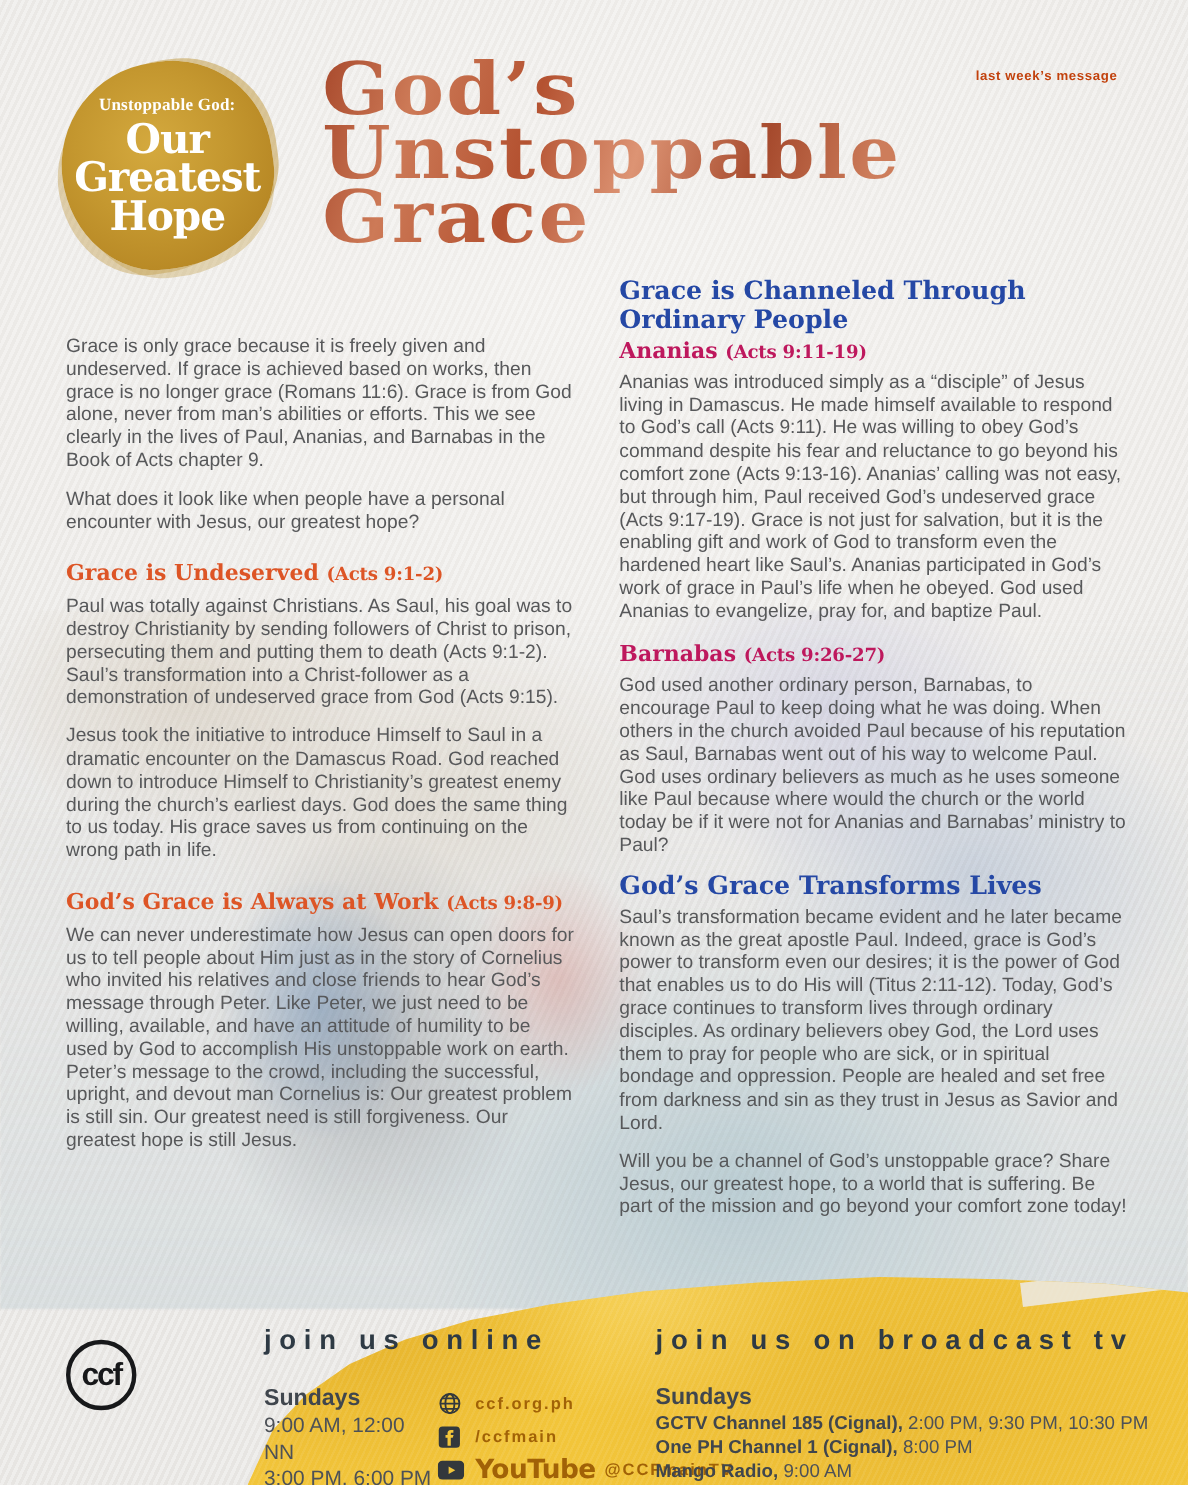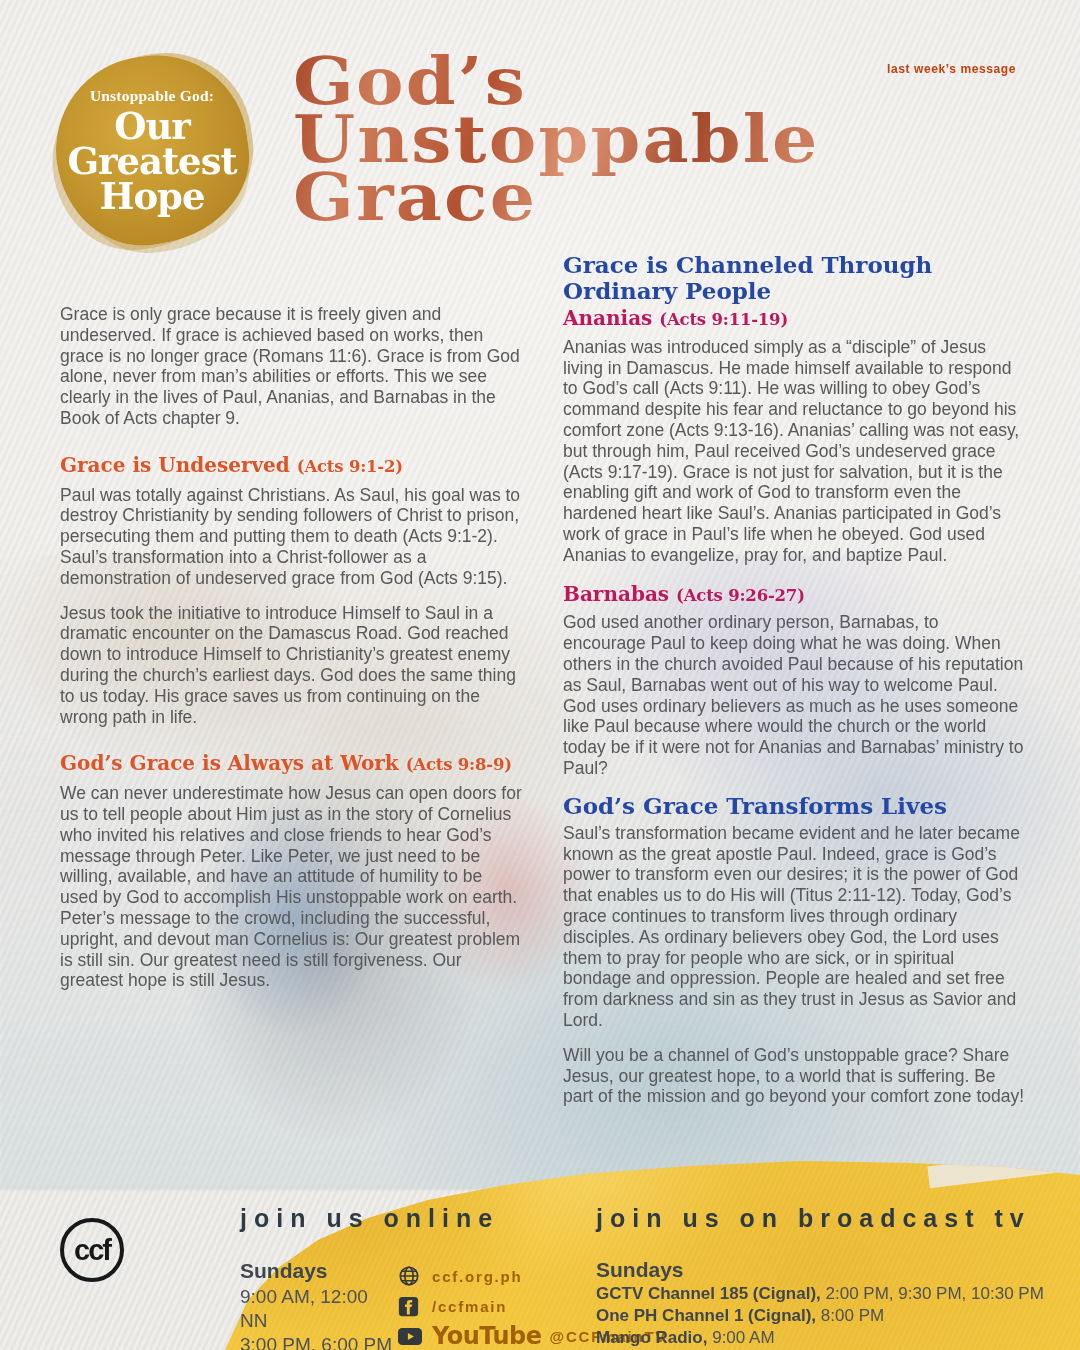--- a/index.html
+++ b/index.html
@@ -113,20 +113,21 @@
       <div class="badge-line">Hope</div>
     </div>
   </div>
 
   <h1 class="title"><span>God’s</span><br><span>Unstoppable</span><br><span>Grace</span></h1>
 
   <div class="tag">last week’s message</div>
 
   <section class="col col-left">
     <p>Grace is only grace because it is freely given and undeserved. If grace is achieved based on works, then grace is no longer grace (Romans 11:6). Grace is from God alone, never from man’s abilities or efforts. This we see clearly in the lives of Paul, Ananias, and Barnabas in the Book of Acts chapter 9.</p>
+    <p>What does it look like when people have a personal encounter with Jesus, our greatest hope?</p>
 
     <h2 class="h-orange"><span>Grace is Undeserved</span> <span class="ref">(Acts 9:1-2)</span></h2>
     <p>Paul was totally against Christians. As Saul, his goal was to destroy Christianity by sending followers of Christ to prison, persecuting them and putting them to death (Acts 9:1-2). Saul’s transformation into a Christ-follower as a demonstration of undeserved grace from God (Acts 9:15).</p>
 
     <p>Jesus took the initiative to introduce Himself to Saul in a dramatic encounter on the Damascus Road. God reached down to introduce Himself to Christianity’s greatest enemy during the church’s earliest days. God does the same thing to us today. His grace saves us from continuing on the wrong path in life.</p>
 
     <h2 class="h-orange"><span>God’s Grace is Always at Work</span> <span class="ref">(Acts 9:8-9)</span></h2>
     <p>We can never underestimate how Jesus can open doors for us to tell people about Him just as in the story of Cornelius who invited his relatives and close friends to hear God’s message through Peter. Like Peter, we just need to be willing, available, and have an attitude of humility to be used by God to accomplish His unstoppable work on earth. Peter’s message to the crowd, including the successful, upright, and devout man Cornelius is: Our greatest problem is still sin. Our greatest need is still forgiveness. Our greatest hope is still Jesus.</p>
   </section>
 

